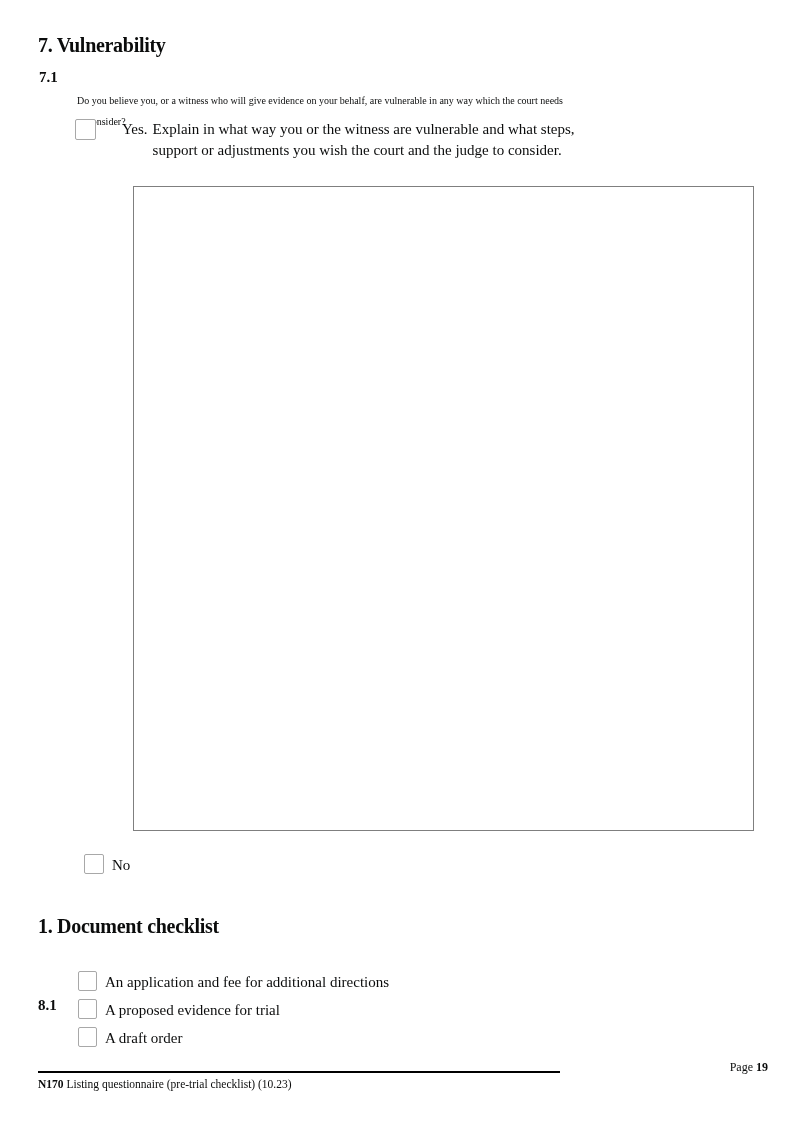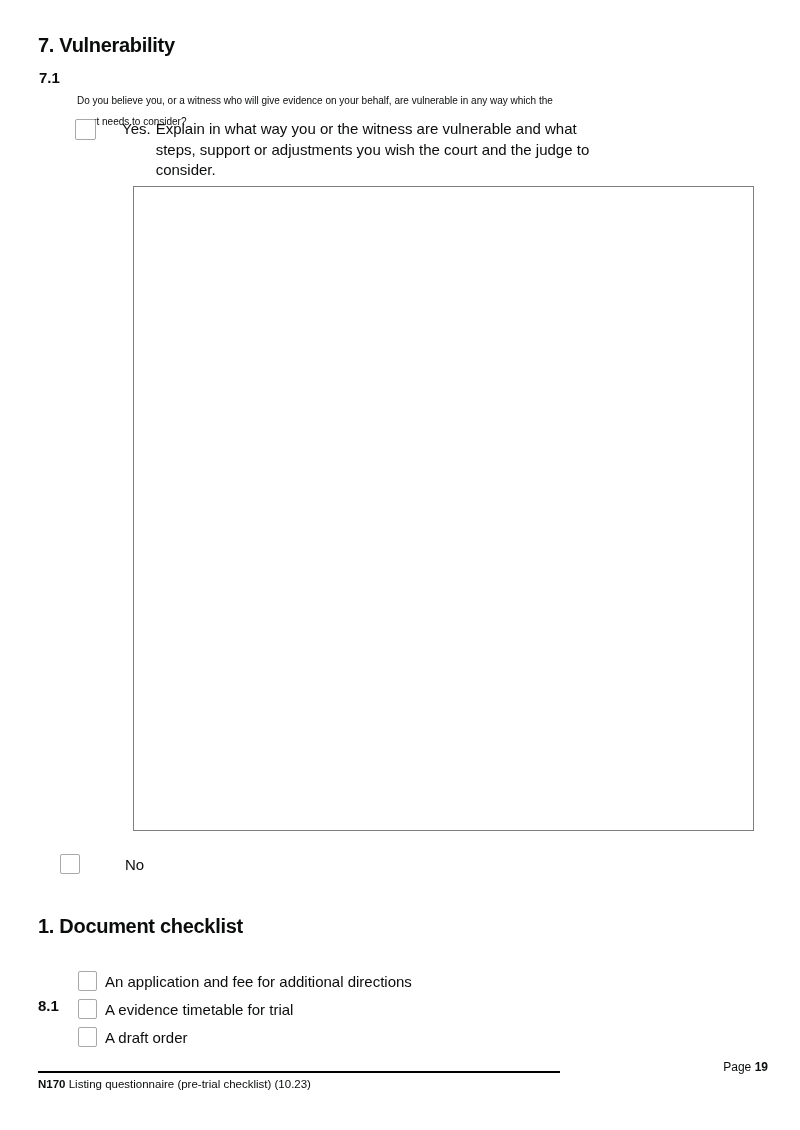--- a/index.html
+++ b/index.html
@@ -5,21 +5,21 @@
   * { margin: 0; padding: 0; box-sizing: border-box; }
   html, body { background: #ffffff; }
   body {
     width: 800px;
     height: 1130px;
     position: relative;
     font-family: "Liberation Sans", sans-serif;
     color: #0b0c0c;
     overflow: hidden;
   }
-  .abs { position: absolute; }
+  .abs { position: absolute; font-family: Liberation Serif, serif; }
 
   .section-heading {
     font-size: 20px;
     font-weight: bold;
     letter-spacing: -0.3px;
   }
 
   .q-row { display: flex; align-items: flex-start; }
   .q-num {
     font-weight: bold;
@@ -95,39 +95,39 @@
 <div class="abs yes-row" style="left:75px; top:119px;">
   <div class="checkbox" style="width:21px; height:21px;"></div>
   <div class="yes-group">
     <span class="yes-label">Yes.</span>
     <span class="yes-explain">Explain in what way you or the witness are vulnerable and what steps, support or adjustments you wish the court and the judge to consider.</span>
   </div>
 </div>
 
 <div class="abs textbox" style="left:133px; top:186px; width:621px; height:645px;"></div>
 
-<div class="abs cb-row" style="left:60px; top:854px;gap:37px;">
+<div class="abs cb-row" style="left:84px; top:854px;">
   <div class="checkbox"></div>
   <span class="cb-label">No</span>
 </div>
 
 <h1 class="abs section-heading" style="left:38px; top:915px;">1. Document checklist</h1>
 
 <div class="abs q-row" style="left:38px; top:995px; width:530px;">
   <span class="q-num">8.1</span>
 </div>
 
 <div class="abs cb-row" style="left:78px; top:971px;">
   <div class="checkbox" style="width:19px;"></div>
   <span class="cb-label">An application and fee for additional directions</span>
 </div>
 
 <div class="abs cb-row" style="left:78px; top:999px;">
   <div class="checkbox" style="width:19px;"></div>
-  <span class="cb-label">A evidence timetable for trial</span>
+  <span class="cb-label">A proposed evidence for trial</span>
 </div>
 
 <div class="abs cb-row" style="left:78px; top:1027px;">
   <div class="checkbox" style="width:19px;"></div>
   <span class="cb-label">A draft order</span>
 </div>
 
 <div class="abs page-indicator" style="right:32px; top:1060px; width:100px;">
   <span>Page</span>
   <span class="page-num">19</span>

